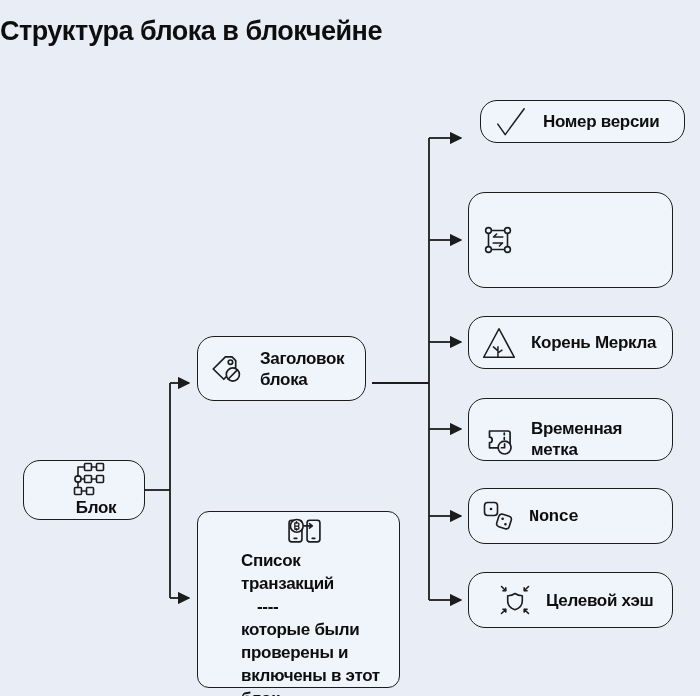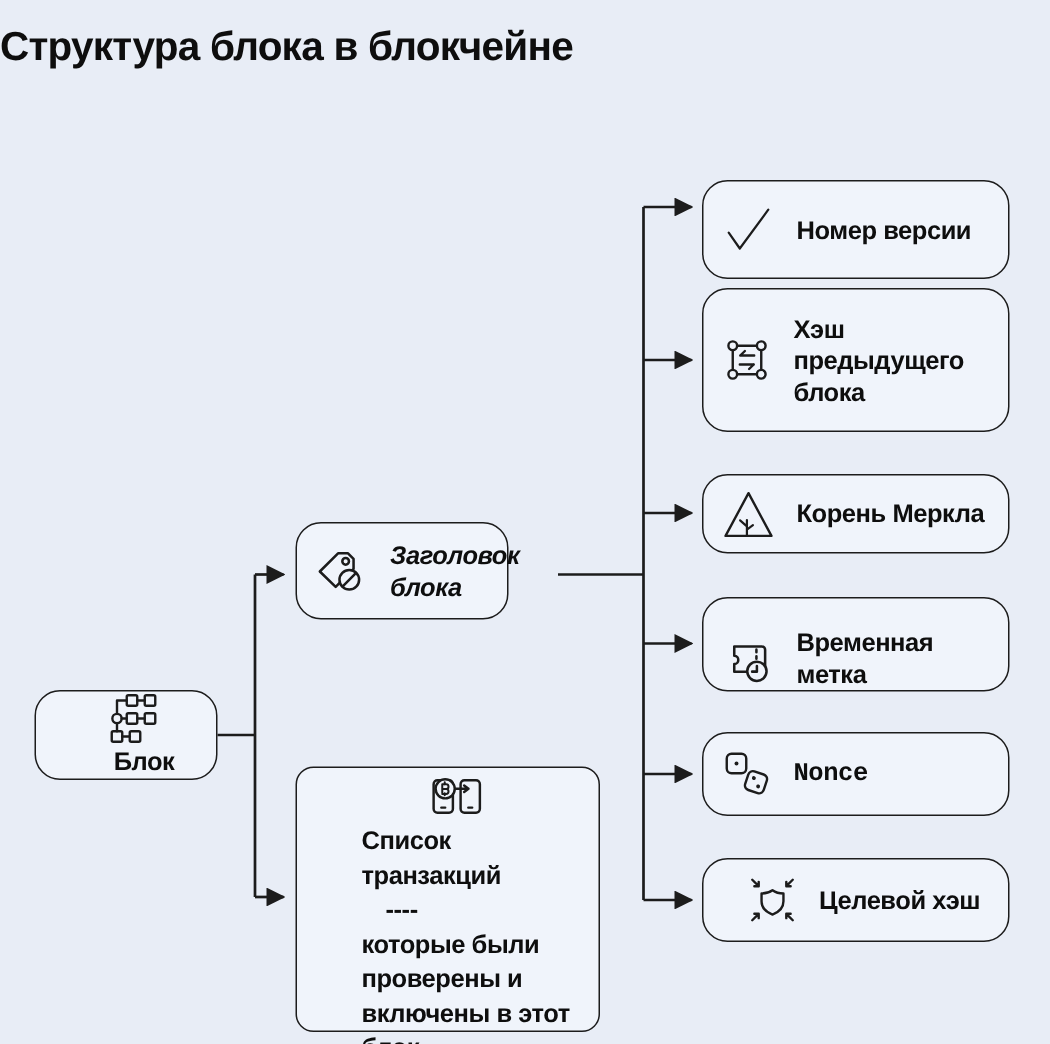--- a/index.html
+++ b/index.html
@@ -29,26 +29,26 @@
     border-radius:17px;
     display:flex;align-items:center;
     padding-left:11px;
   }
   .node .icon{flex:0 0 auto;display:flex;align-items:center;justify-content:center;}
   .node .label{
     font-weight:bold;font-size:17px;line-height:21px;letter-spacing:-0.3px;
     margin-left:13px;
   }
   .block{left:23px;top:460px;width:122px;height:60px;flex-direction:column;}
-  .header{left:197px;top:348px;width:142px;height:65px;font-style:italic;}
+  .header{left:197px;top:336px;width:169px;height:65px;}
   .tx{left:197px;top:511px;width:203px;height:177px;border-radius:12px;flex-direction:column;}
   .tx .txt{margin-left:14px;font-weight:bold;font-size:17px;line-height:23px;letter-spacing:-0.3px;width:140px;}
   .tx .sep{text-indent:16px;}
   .field{left:468px;width:205px;}
-  .f1{top:120px;height:66px;}
+  .f1{top:100px;height:43px;margin-left:12px;}
   .f2{top:192px;height:96px;}
   .f3{top:316px;height:53px;}
   .f4{top:398px;height:63px;align-items:flex-end;}
   .f5{top:488px;height:56px;font-family:Liberation Mono, monospace;}
   .f6{top:572px;height:56px;padding-left:28px;}
   .ic{stroke:var(--stroke);fill:none;stroke-width:1.6;stroke-linecap:round;stroke-linejoin:round;}
   .icfill{fill:var(--fill);}
   .icsolid{fill:var(--stroke);stroke:none;}
 </style>
 </head>
@@ -144,21 +144,20 @@
     <span class="icon">
       <svg width="36" height="36" viewBox="0 0 36 36" class="ic">
         <rect x="8.5" y="8.5" width="19" height="19"></rect>
         <circle cx="8.5" cy="8.5" r="2.9" class="icfill"></circle>
         <circle cx="27.5" cy="8.5" r="2.9" class="icfill"></circle>
         <circle cx="8.5" cy="27.5" r="2.9" class="icfill"></circle>
         <circle cx="27.5" cy="27.5" r="2.9" class="icfill"></circle>
         <path d="M22.8,15 h-9.3 M13.5,15 l3.1,-3 M13.2,21 h9.3 M22.5,21 l-3.1,3"></path>
       </svg>
     </span>
-    <span class="label" style="width:120px">Хэш предыдущего блока</span>
   </div>
 
   <div class="node field f3">
     <span class="icon">
       <svg width="38" height="38" viewBox="0 0 36 36" class="ic">
         <path d="M18,4.5 L32.5,31.5 H3.5 Z" stroke-width="1.5"></path>
         <path d="M17,31 V21.5 M17,25.5 l-4.3,-3.8 M17,27.5 l3.8,-2.8" stroke-width="1.4"></path>
       </svg>
     </span>
     <span class="label">Корень Меркла</span>

